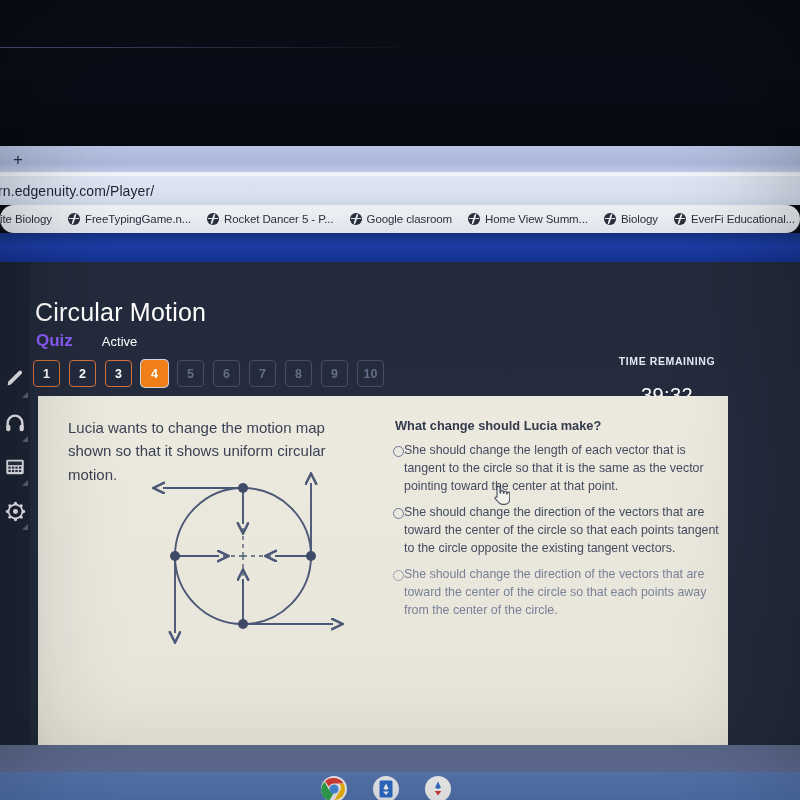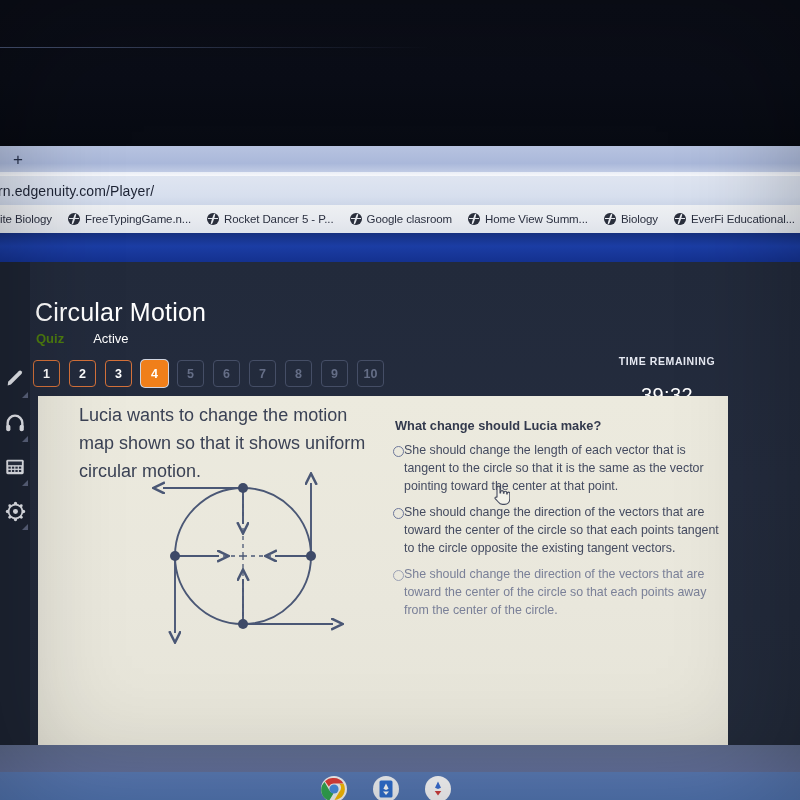--- a/index.html
+++ b/index.html
@@ -44,21 +44,21 @@
     position:absolute; left:-2px; top:182px; width:300px; height:18px;
     color:#1d2334; font-size:14px; letter-spacing:.1px; line-height:18px;
     white-space:nowrap;
   }
 
   
   .bookmarks{
     position:absolute; left:0; top:205px; width:800px; height:28px;
     background:linear-gradient(180deg,#eef0f3 0%,#e7eaef 55%,#dfe3ea 100%);
     display:flex; align-items:center; gap:0px;
-    padding-left:0px; overflow:hidden;
+    padding-left:0px; overflow:hidden;border-radius:14px;
   }
   .bm{
     display:flex; align-items:center; gap:5px;
     padding:0 8px; white-space:nowrap; flex:none;
   }
   .bm-label{ font-size:11.5px; color:#2b3040; letter-spacing:-.1px; }
   .globe{
     width:12px; height:12px; border-radius:50%;
     background:#2a2f3c; position:relative; flex:none;
     display:inline-block;
@@ -105,21 +105,21 @@
 
   
   .title{
     position:absolute; left:35px; top:298px;
     font-size:25px; font-weight:400; color:#ffffff; letter-spacing:.2px;
   }
   .sub{
     position:absolute; left:36px; top:331px;
     display:flex; gap:29px; align-items:center;
   }
-  .sub-quiz{ font-size:13px; font-weight:700; color:#4d7c0f; }
+  .sub-quiz{ font-size:17px; font-weight:700; color:#8b5cf6; }
   .sub-active{ font-size:13px; font-weight:400; color:#ffffff; }
 
   
   .pills{
     position:absolute; left:33px; top:360px;
     display:flex; gap:9px;
   }
   .pill{
     width:27px; height:27px; border-radius:4px;
     display:flex; align-items:center; justify-content:center;
@@ -135,22 +135,22 @@
   .timer-lbl{ font-size:10.5px; letter-spacing:.6px; color:#e6e9f2; font-weight:700; }
   .timer-val{ font-size:20px; color:#ffffff; font-weight:400; margin-top:17px; letter-spacing:.4px;}
 
   
   .card{
     position:absolute; left:38px; top:396px; width:690px; height:349px;
     background:#e8e7dd;
     background-image:linear-gradient(180deg,#eceade 0%,#e9e7dc 60%,#e6e4d8 100%);
   }
   .stem{
-    position:absolute; left:30px; top:6px; width:300px;
-    font-size:18px; line-height:1.55; color:#3b4255;margin-left:11px;
+    position:absolute; left:30px; top:20px; width:300px;
+    font-size:15px; line-height:1.55; color:#3b4255;
   }
   .prompt{
     position:absolute; left:357px; top:20px; width:310px;
     font-size:12.8px; line-height:1.5; color:#333a4d; font-weight:700;
   }
   .options{
     position:absolute; left:355px; top:46px; width:330px;
   }
   .opt{
     display:flex; gap:0; margin-bottom:8px;

